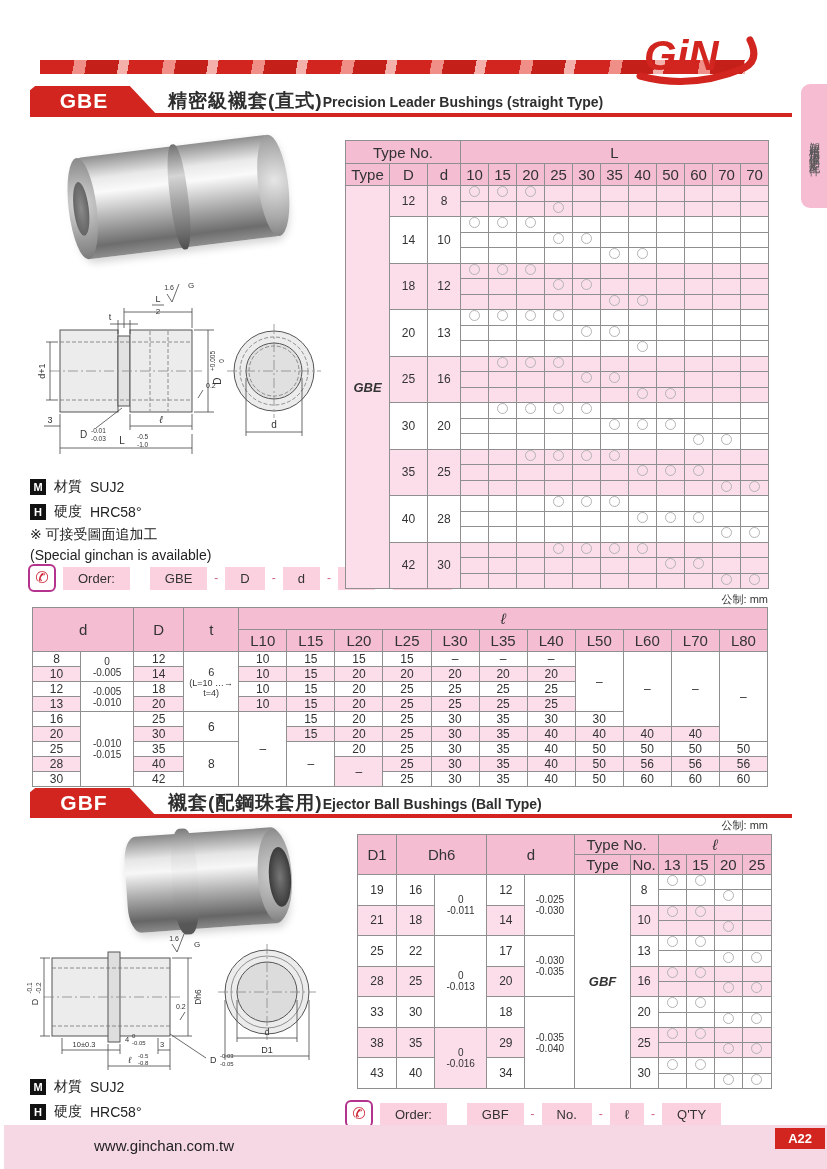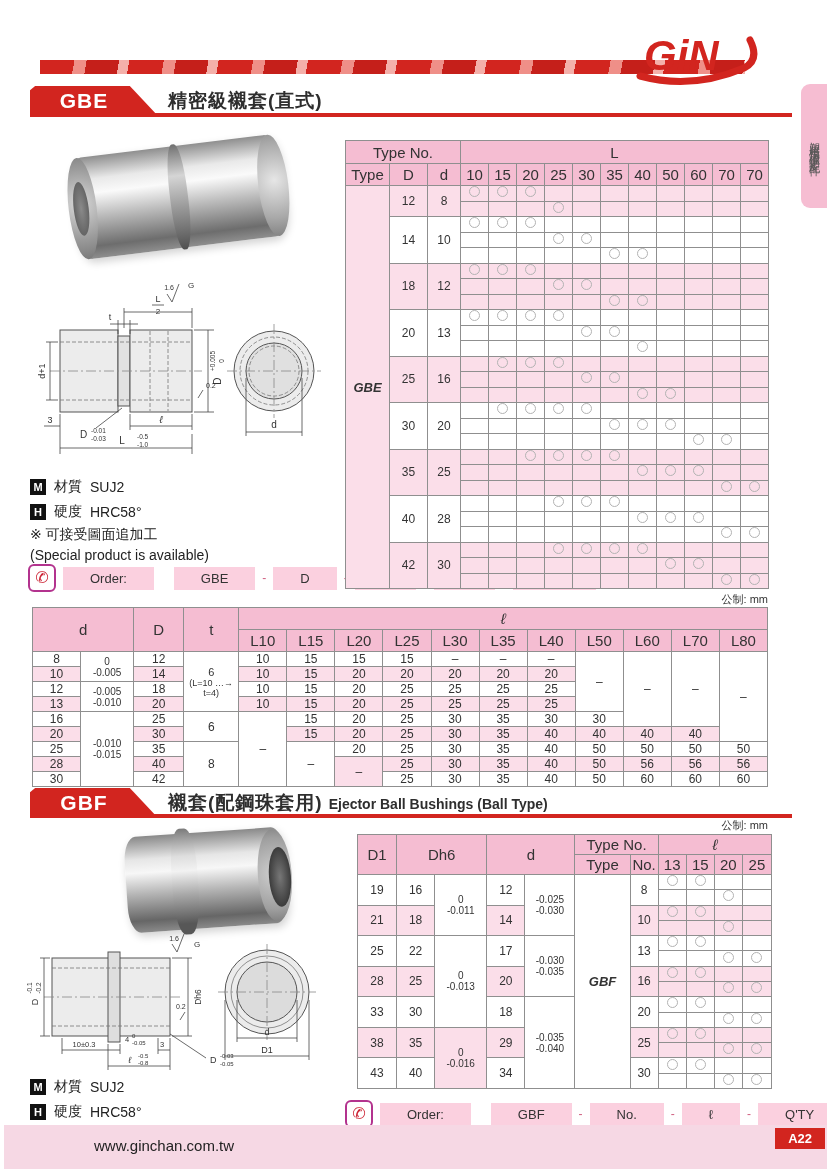--- a/index.html
+++ b/index.html
@@ -11,21 +11,21 @@
         background:repeating-linear-gradient(100deg,#d2251f 0 34px,#ef8f88 34px 46px,#c51f1a 46px 78px,#f4b0aa 78px 88px);}
 
   
   .logo{position:absolute;left:630px;top:24px;width:170px;height:66px;}
 
   
   .badge{position:absolute;left:30px;width:128px;height:30px;background:#d2251f;color:#fff;
          font-weight:bold;font-size:21px;letter-spacing:1px;display:flex;align-items:center;
          justify-content:center;padding-right:20px;box-sizing:border-box;
          clip-path:polygon(0 14%,4% 0,78% 0,100% 100%,0 100%);}
-  .sec-title{position:absolute;left:168px;display:flex;align-items:baseline;gap:6px;white-space:nowrap;}
+  .sec-title{position:absolute;left:168px;display:flex;align-items:baseline;gap:0;white-space:nowrap;}
   .sec-title .zh{font-size:19px;font-weight:bold;color:#2e2e2e;letter-spacing:1px;}
   .sec-title .en{font-size:14px;font-weight:bold;color:#2e2e2e;}
   .rule{position:absolute;left:30px;width:762px;height:4px;background:#d2251f;}
 
   
   .side-tab{position:absolute;right:0;top:84px;width:26px;height:124px;background:#f6bdd2;
             border-radius:9px 0 0 9px;writing-mode:vertical-rl;text-orientation:upright;
             font-size:11px;color:#555;letter-spacing:3px;display:flex;align-items:center;
             justify-content:center;}
 
@@ -53,21 +53,21 @@
   .mat-block{position:absolute;font-size:14px;color:#222;}
   .mat-line{margin-bottom:7px;display:flex;align-items:center;gap:8px;}
   .mat-tag{background:#111;color:#fff;width:16px;height:16px;display:inline-flex;align-items:center;
            justify-content:center;font-size:11px;font-weight:bold;}
   .note-block{position:absolute;font-size:14px;color:#222;line-height:21px;}
 
   
   .order{position:absolute;display:flex;align-items:center;gap:7px;}
   .phone-box{width:24px;height:24px;border:2px solid #b3338e;border-radius:6px;background:#fff;
              color:#cc2233;font-size:16px;line-height:24px;text-align:center;}
-  .chip{background:#fbd0df;padding:4px 27px;font-size:13px;color:#333;white-space:nowrap;}
+  .chip{background:#fbd0df;padding:4px 15px;font-size:13px;color:#333;white-space:nowrap;}
   .osep{color:#d06080;font-size:12px;}
 
   
   .photo{position:absolute;}
   .cylA{position:absolute;left:10px;top:16px;width:212px;height:102px;transform:rotate(-7deg);
         border-radius:14px/30px;
         background:linear-gradient(#8f8f8f,#e9e9e9 22%,#fafafa 36%,#bdbdbd 58%,#6d6d6d 88%,#8e8e8e);
         box-shadow:2px 4px 8px rgba(0,0,0,.18);}
   .grooveA{position:absolute;left:98px;top:-2px;width:18px;height:106px;border-radius:45%;
         background:linear-gradient(#6f6f6f,#d5d5d5 30%,#9a9a9a 60%,#4f4f4f);}
@@ -108,20 +108,21 @@
   <svg class="logo" viewBox="0 0 170 66">
     <path d="M10,52 Q62,66 114,44 Q130,36 120,16" stroke="#d2251f" stroke-width="7" fill="none" stroke-linecap="round"></path>
     <text x="14" y="46" font-size="42" font-weight="bold" font-style="italic" fill="#d2251f">GiN</text>
   </svg>
 
   <div class="side-tab">塑膠模用標準零配件</div>
 
   <div class="badge" style="top:86px;">GBE</div>
   <div class="sec-title" style="top:88px;">
     <span class="zh">精密級襯套(直式)</span>
+    <span class="en">Precision Leader Bushings (straight Type)</span>
   </div>
   <div class="rule" style="top:113px;"></div>
 
   <div class="photo" style="left:62px;top:130px;width:236px;height:148px;">
     <div class="cylA">
       <div class="capL">
           <div class="boreL"></div>
         </div>
       <div class="grooveA"></div>
       <div class="capR"></div>
@@ -213,21 +214,21 @@
       <span>SUJ2</span>
     </div>
     <div class="mat-line">
       <span class="mat-tag">H</span>
       <span>硬度</span>
       <span>HRC58°</span>
     </div>
   </div>
   <div class="note-block" style="left:30px;top:524px;">
     <div>※ 可接受圖面追加工</div>
-    <div>(Special product is available)</div>
+    <div>(Special ginchan is available)</div>
   </div>
   <div class="order" style="left:28px;top:564px;" id="gbe-order">
       <span class="phone-box">✆</span>
       <span class="chip">Order:</span>
       <span style="width:6px;"></span>
       <span class="chip">GBE</span>
       <span class="osep">-</span>
       <span class="chip">D</span>
       <span class="osep">-</span>
       <span class="chip">d</span>

